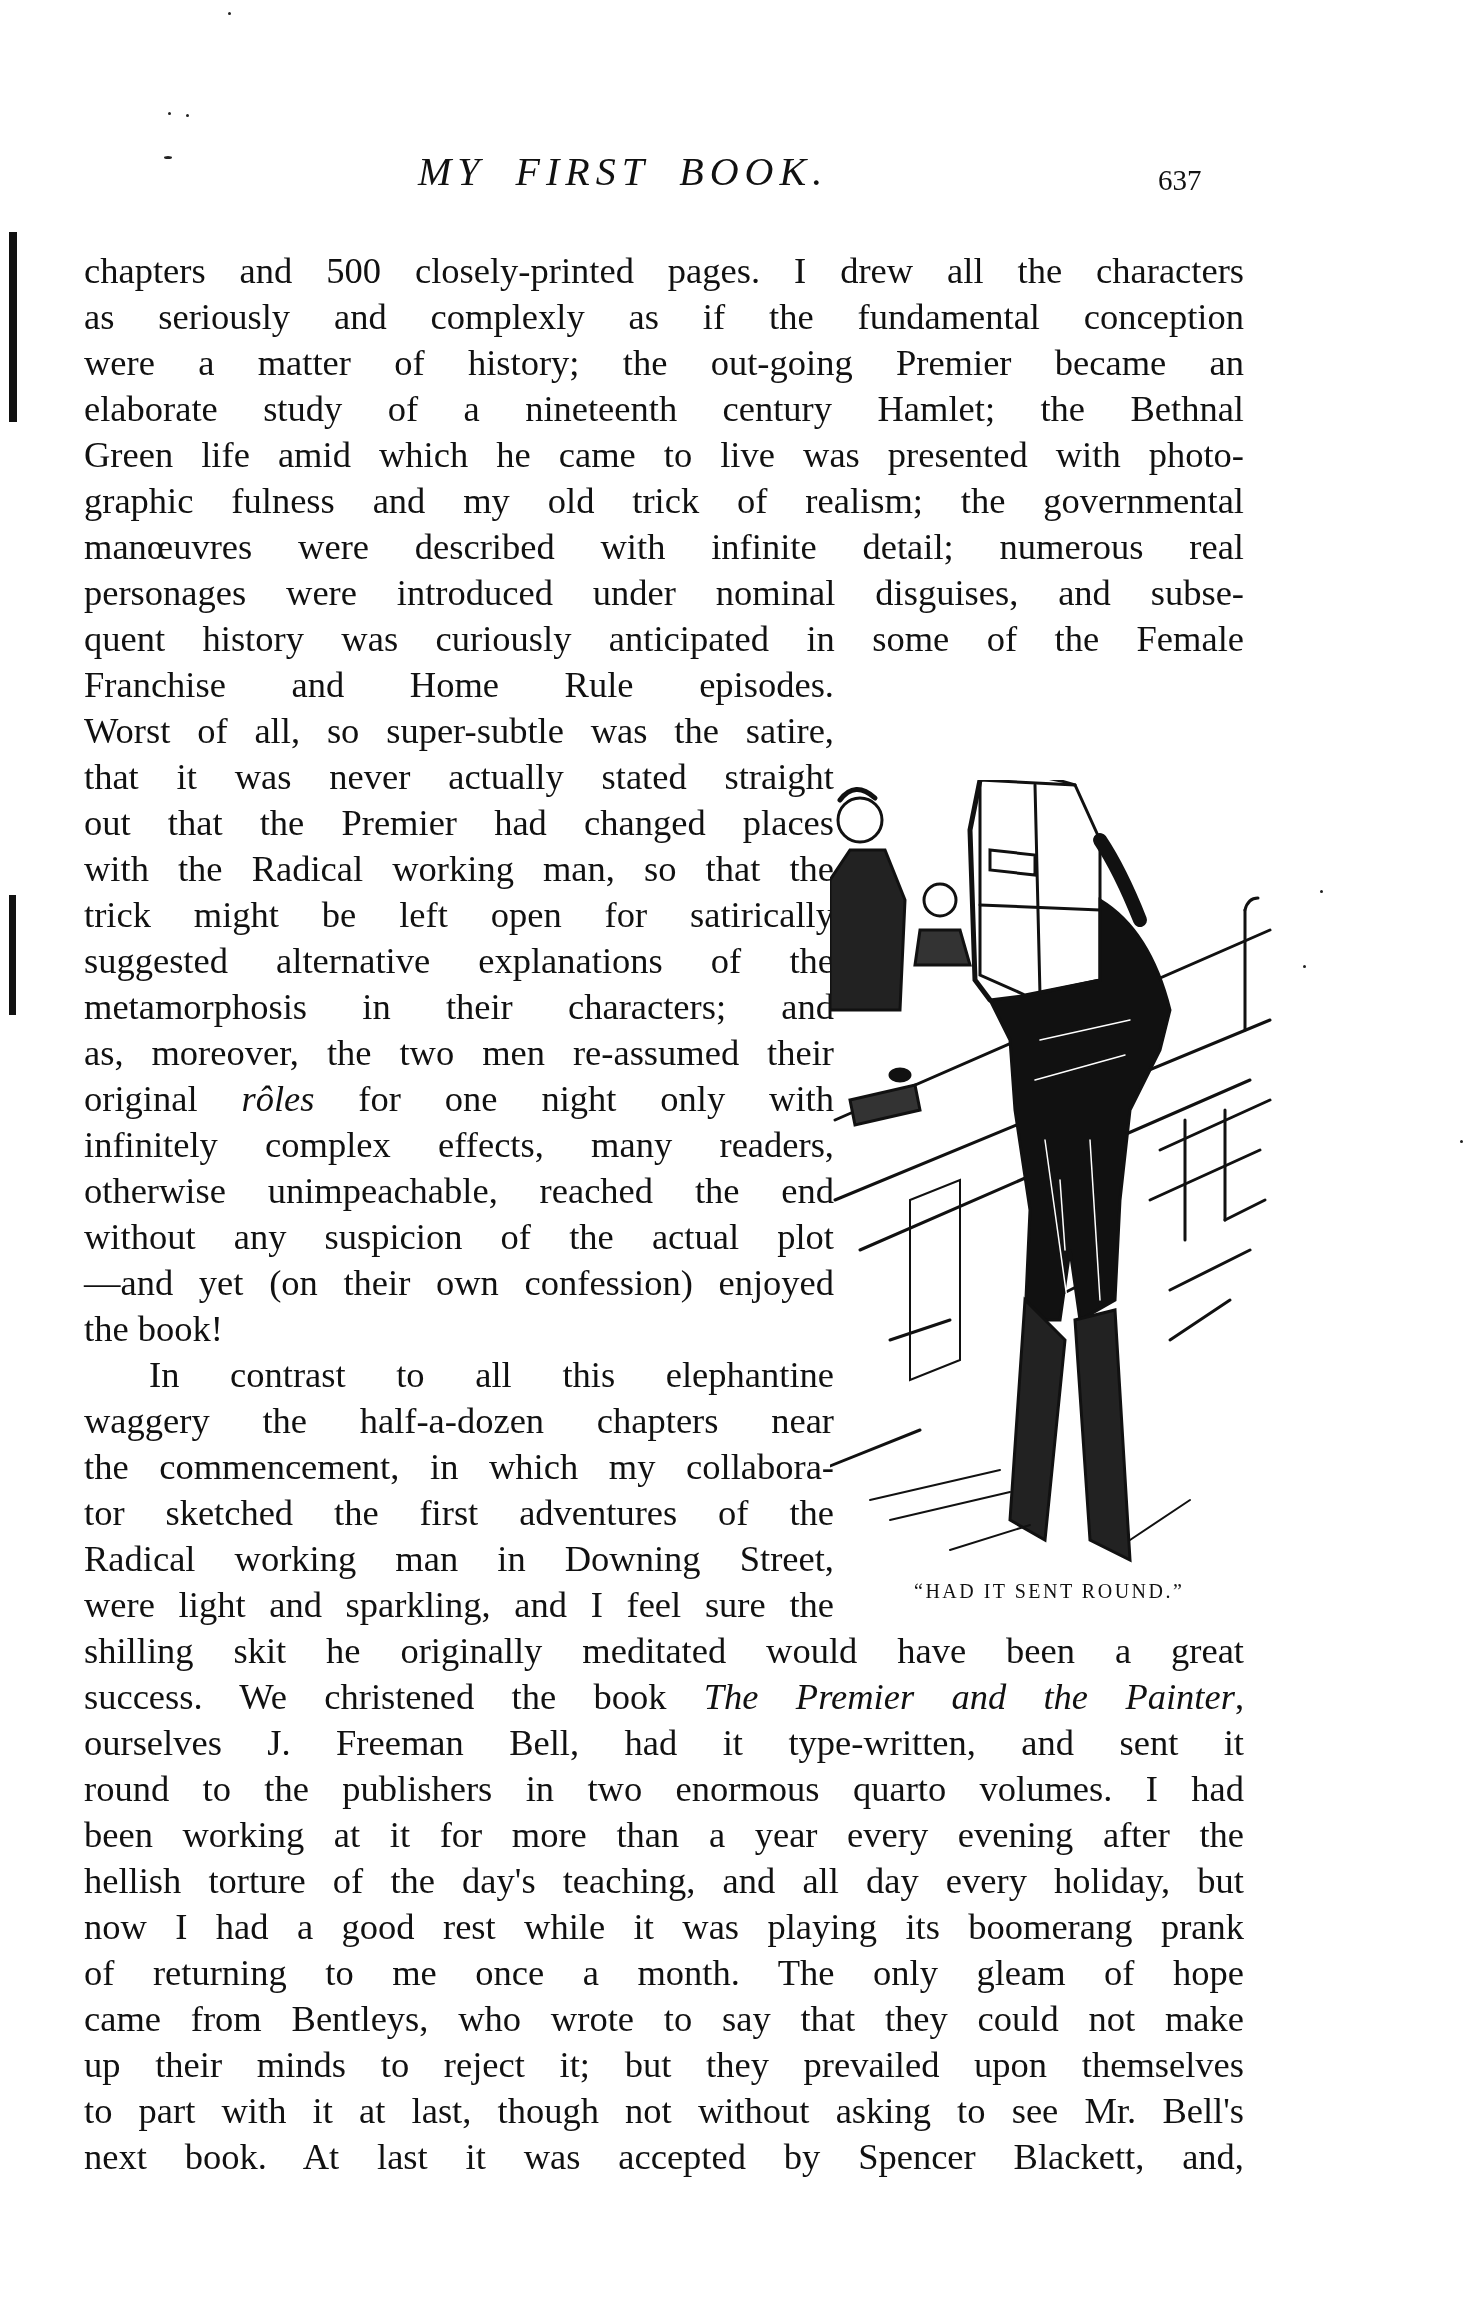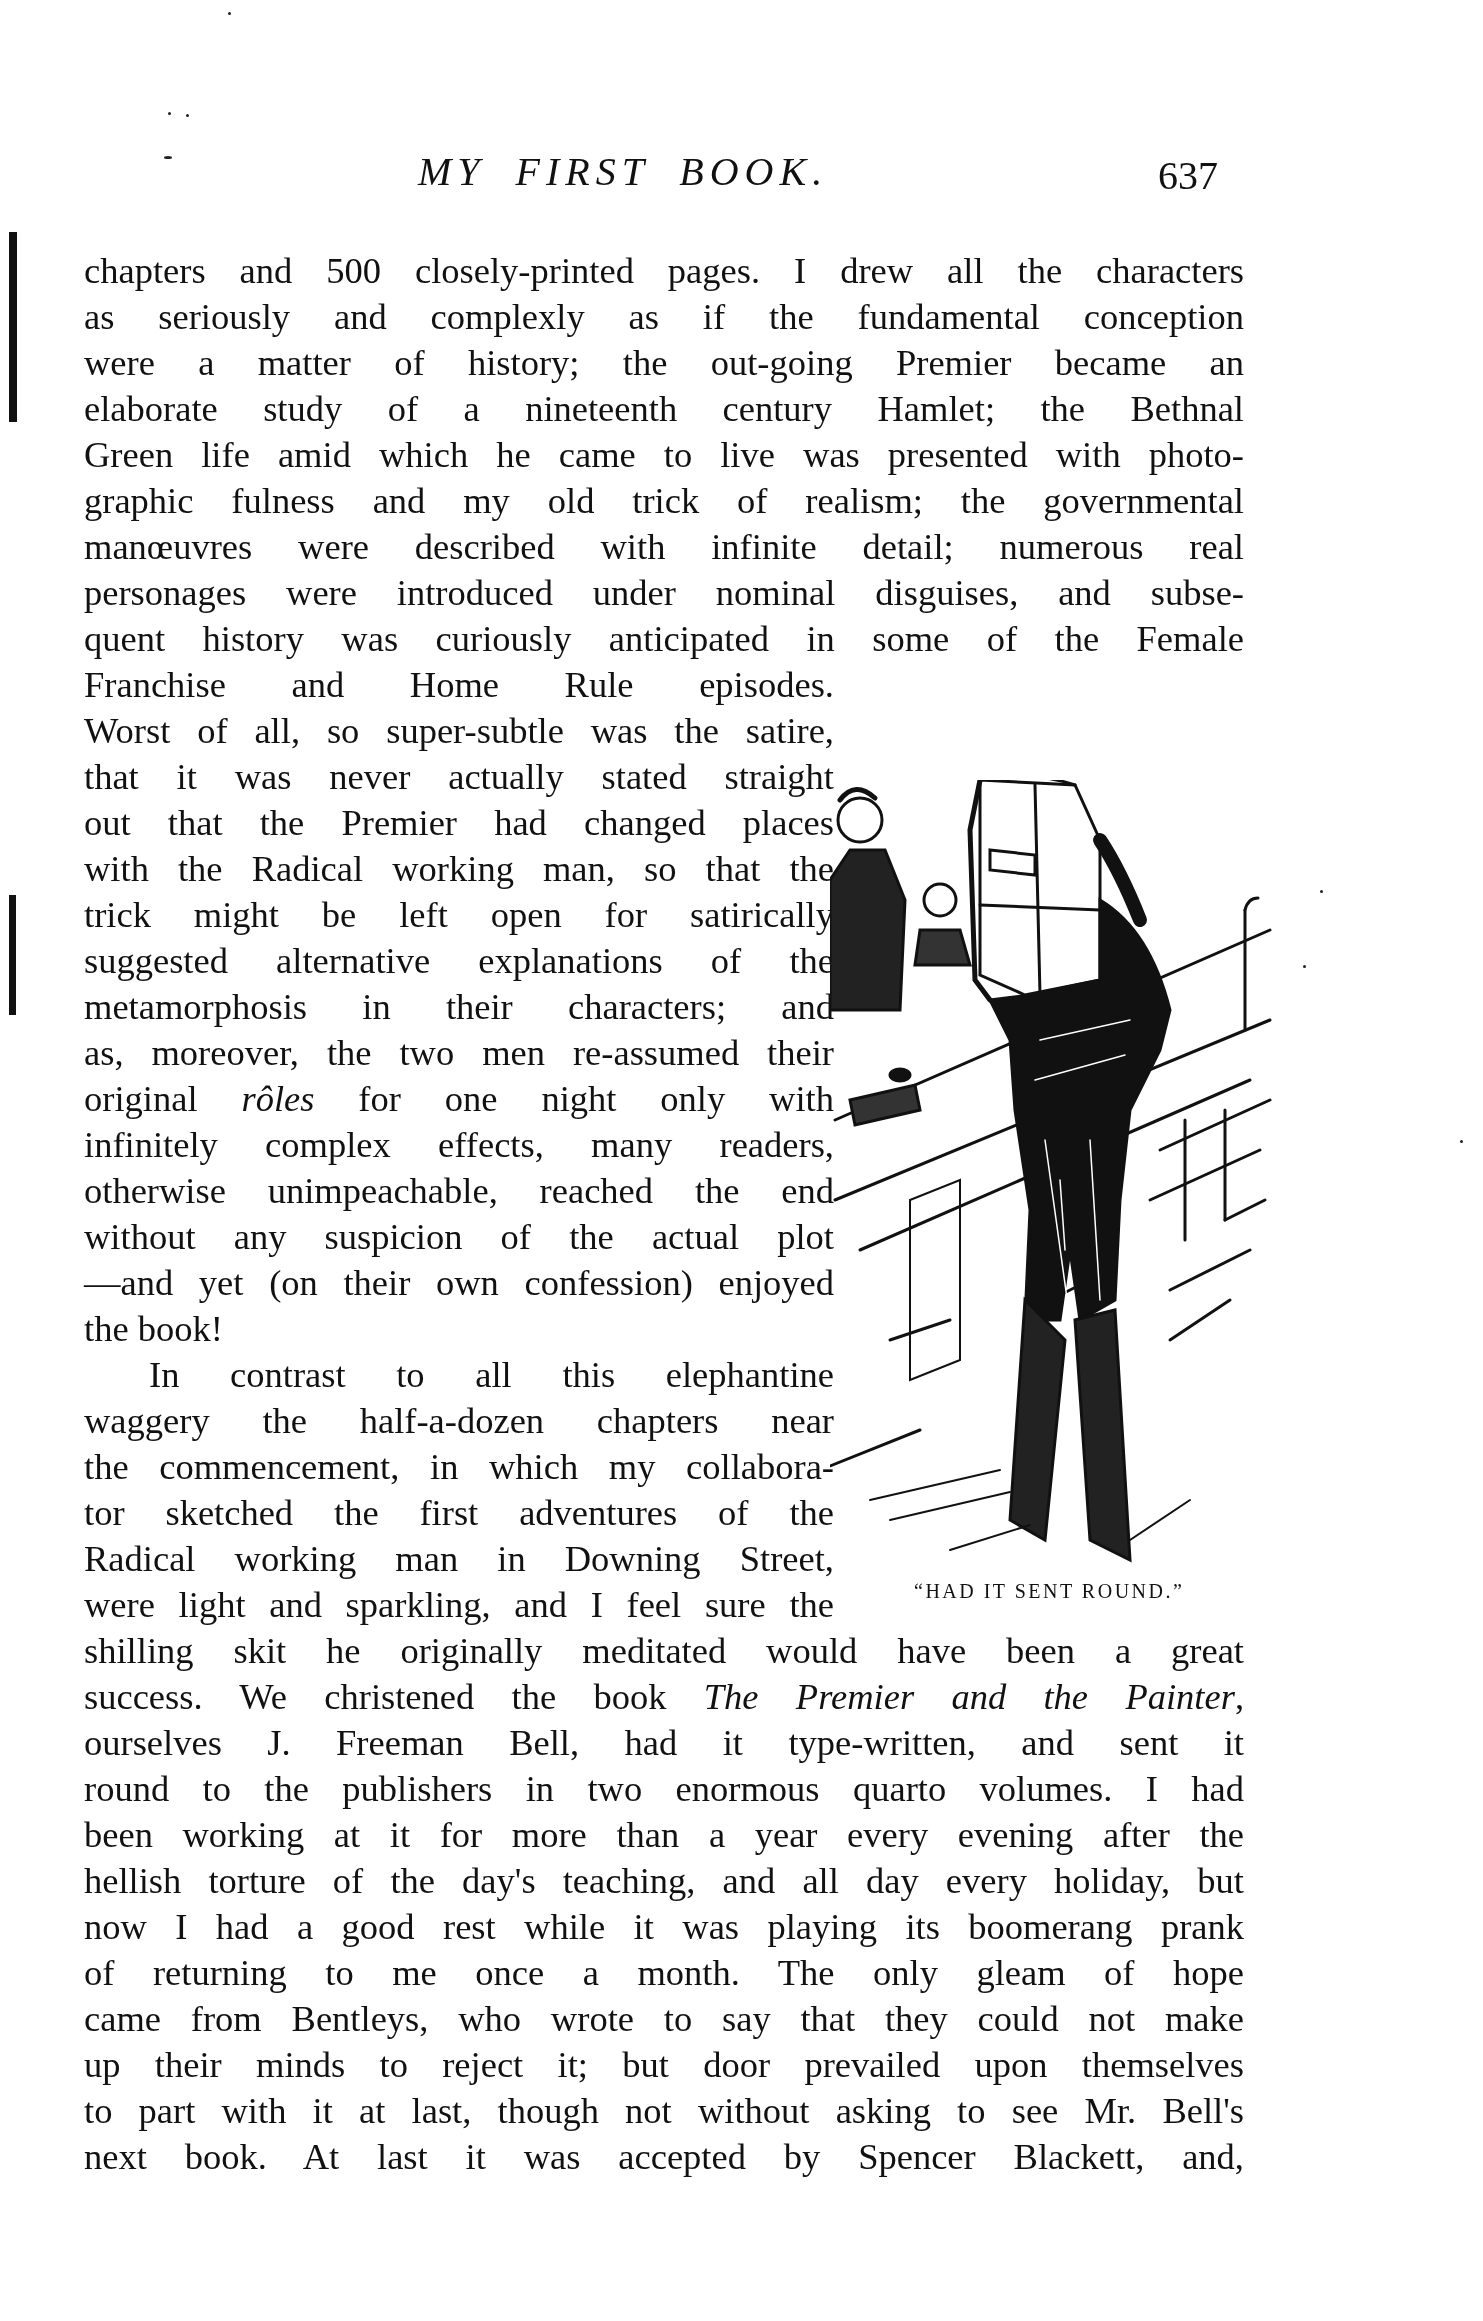--- a/index.html
+++ b/index.html
@@ -1,21 +1,21 @@
 <!DOCTYPE html>
 <html><head>
 <meta charset="utf-8">
 <style>
   html, body { margin: 0; padding: 0; background: #ffffff; }
   body { width: 1483px; height: 2321px; position: relative; overflow: hidden;
          font-family: "Liberation Serif", "DejaVu Serif", serif; color: #111; }
   .header { position: absolute; top: 148px; left: 0; width: 1379px; height: 60px; }
   .running-title { position: absolute; left: 418px; top: 0; font-style: italic;
          font-size: 40px; letter-spacing: 6px; word-spacing: 14px; }
-  .page-number { position: absolute; left: 1158px; top: 4px; font-size: 40px; }
+  .page-number { position: absolute; left: 1158px; top: 16px; font-size: 29px; }
   .line { position: absolute; left: 53px; height: 46px; font-size: 36.5px; line-height: 46px;
           white-space: nowrap; text-align: justify; text-align-last: justify; margin-left: 31px; }
   .full { width: 1160px; }
   .narrow { width: 750px; }
   .indent { padding-left: 65px; box-sizing: border-box; }
   .lastline { text-align-last: left; }
   em { font-style: italic; }
   .figure { position: absolute; left: 830px; top: 780px; width: 450px; height: 790px; }
   .caption { position: absolute; left: 902px; top: 1580px; font-size: 20px; letter-spacing: 2.5px;
              font-variant: small-caps; margin-left: 12px; }
@@ -73,21 +73,21 @@
   <div class="line narrow" style="top:1582px">were light and sparkling, and I feel sure the</div>
   <div class="line full" style="top:1628px">shilling skit he originally meditated would have been a great</div>
   <div class="line full" style="top:1674px"><span>success.  We christened the book </span><em>The Premier and the Painter</em><span>,</span></div>
   <div class="line full" style="top:1720px">ourselves J. Freeman Bell, had it type-written, and sent it</div>
   <div class="line full" style="top:1766px">round to the publishers in two enormous quarto volumes.  I had</div>
   <div class="line full" style="top:1812px">been working at it for more than a year every evening after the</div>
   <div class="line full" style="top:1858px">hellish torture of the day's teaching, and all day every holiday, but</div>
   <div class="line full" style="top:1904px">now I had a good rest while it was playing its boomerang prank</div>
   <div class="line full" style="top:1950px">of returning to me once a month.  The only gleam of hope</div>
   <div class="line full" style="top:1996px">came from Bentleys, who wrote to say that they could not make</div>
-  <div class="line full" style="top:2042px">up their minds to reject it; but door prevailed upon themselves</div>
+  <div class="line full" style="top:2042px">up their minds to reject it; but they prevailed upon themselves</div>
   <div class="line full" style="top:2088px">to part with it at last, though not without asking to see Mr. Bell's</div>
   <div class="line full" style="top:2134px">next book.  At last it was accepted by Spencer Blackett, and,</div>
 </div>
 
 <div class="figure">
   <svg width="450" height="790" viewBox="0 0 450 790">
     <g stroke="#111" fill="none" stroke-width="3" stroke-linecap="round">
 
       <path d="M5 340 L440 150"></path>
       <path d="M5 420 L440 240"></path>

